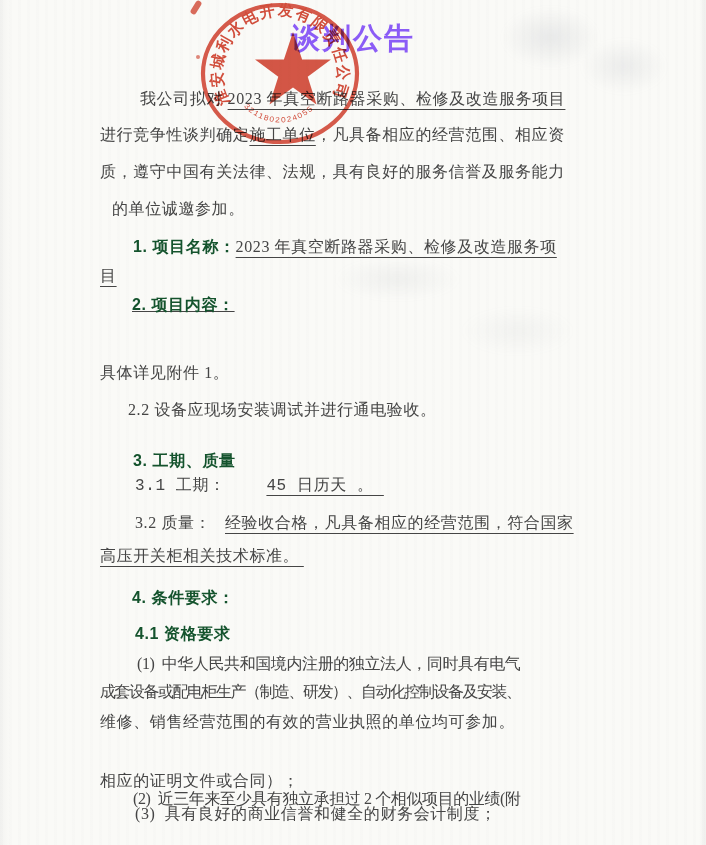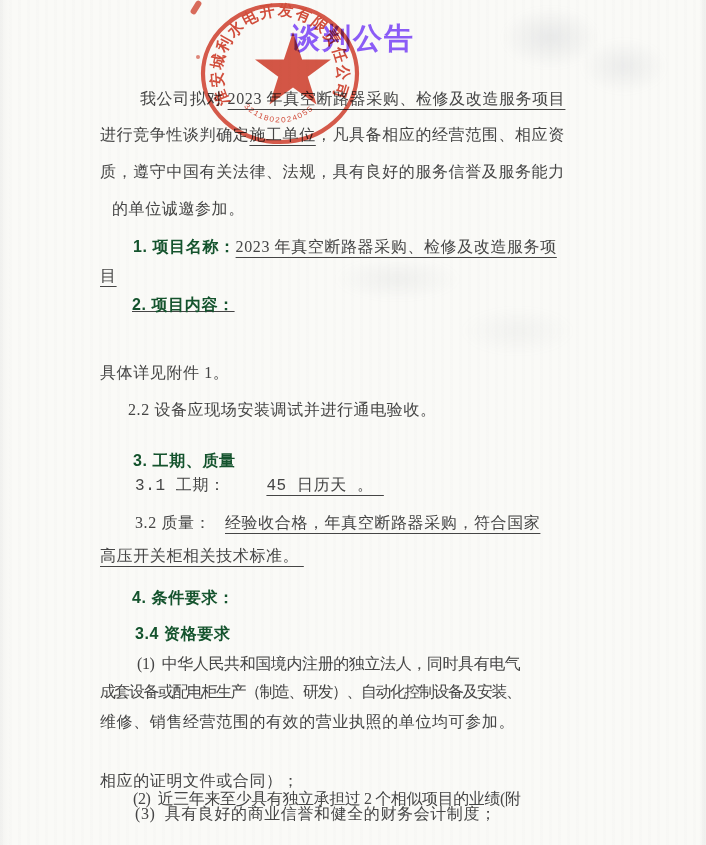--- a/index.html
+++ b/index.html
@@ -73,24 +73,24 @@
       <div class="line" style="top: 163px;"><span class="">质，遵守中国有关法律、法规，具有良好的服务信誉及服务能力</span></div>
       <div class="line" style="top: 126px;"><span class="">进行竞争性谈判确定</span><span class="u ">施工单位</span><span class="">，凡具备相应的经营范围、相应资</span></div>
       <div class="line" style="top: 200px; margin-left: 12px;"><span class="">的单位诚邀参加。</span></div>
       <div class="line" style="top: 238px; padding-left: 33px;"><span class="b">1. 项目名称：</span><span class="u ">2023 年真空断路器采购、检修及改造服务项</span></div>
       <div class="line" style="top: 267px;"><span class="u ">目</span></div>
       <div class="line" style="top: 296px; padding-left: 32px; text-decoration: underline;"><span class="b">2. 项目内容：</span></div>
       <div class="line" style="top: 364px;"><span class="">具体详见附件 1。</span></div>
       <div class="line" style="top: 401px; padding-left: 28px;"><span class="">2.2 设备应现场安装调试并进行通电验收。</span></div>
       <div class="line" style="top: 440px; padding-left: 33px; margin-top: 12px;"><span class="b">3. 工期、质量</span></div>
       <div class="line" style="top: 477px; padding-left: 35px; font-family: Liberation Mono, monospace;"><span class="">3.1 工期：</span><span class="">    </span><span class="u ">45 日历天 。 </span></div>
-      <div class="line" style="top: 514px; padding-left: 35px;"><span class="">3.2 质量：</span><span class="">   </span><span class="u ">经验收合格，年真空断路器采购，符合国家</span></div>
+      <div class="line" style="top: 514px; padding-left: 35px;"><span class="">3.2 质量：</span><span class="">   </span><span class="u ">经验收合格，凡具备相应的经营范围，符合国家</span></div>
       <div class="line" style="top: 547px;"><span class="u ">高压开关柜相关技术标准。 </span></div>
       <div class="line" style="top: 589px; padding-left: 32px;"><span class="b">4. 条件要求：</span></div>
-      <div class="line" style="top: 625px; padding-left: 35px;"><span class="b">3.4 资格要求</span></div>
+      <div class="line" style="top: 625px; padding-left: 35px;"><span class="b">4.1 资格要求</span></div>
       <div class="line" style="top: 655px; padding-left: 37px; letter-spacing: -0.4px;"><span class="">(1)  中华人民共和国境内注册的独立法人，同时具有电气</span></div>
       <div class="line" style="top: 713px;"><span class="">维修、销售经营范围的有效的营业执照的单位均可参加。</span></div>
       <div class="line" style="top: 683px; letter-spacing: -1.5px;"><span class="">成套设备或配电柜生产（制造、研发）、自动化控制设备及安装、</span></div>
       <div class="line" style="top: 790px; padding-left: 33px; letter-spacing: -0.4px;"><span class="">(2)  近三年来至少具有独立承担过 2 个相似项目的业绩(附</span></div>
       <div class="line" style="top: 772px;"><span class="">相应的证明文件或合同）；</span></div>
       <div class="line" style="top: 805px; padding-left: 35px;"><span class="">(3)  具有良好的商业信誉和健全的财务会计制度；</span></div>
     </div>
 
   <div class="fleck fleck-1"></div>
   <div class="fleck fleck-2"></div>

